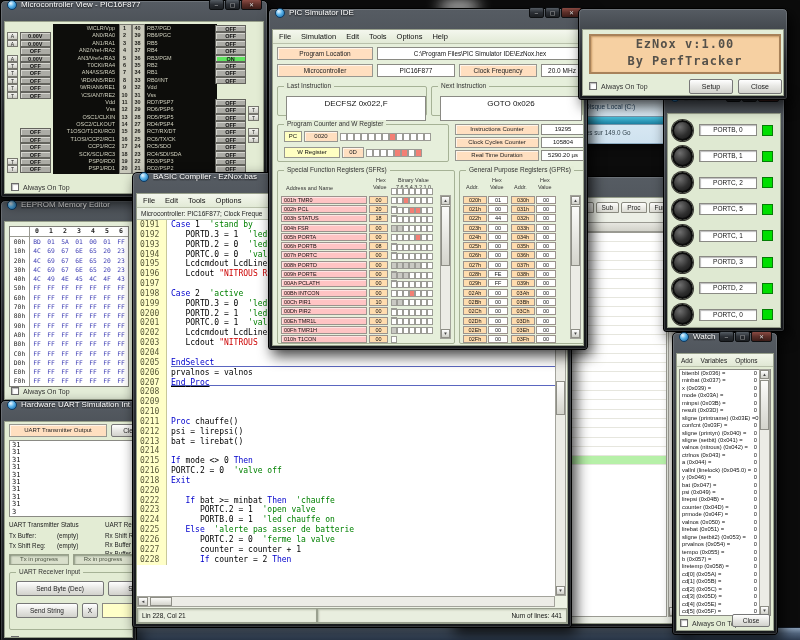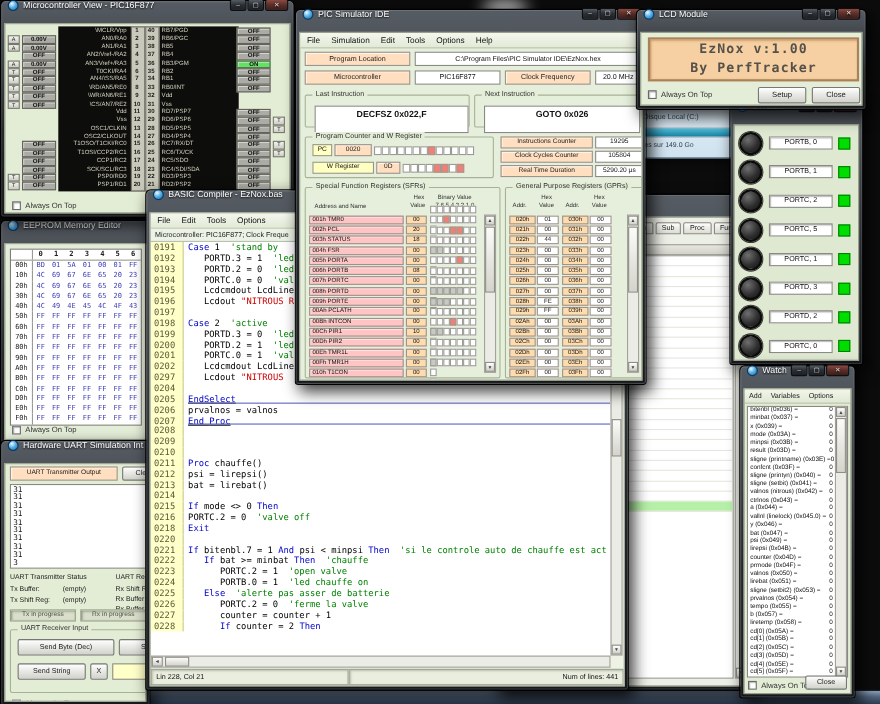--- a/index.html
+++ b/index.html
@@ -53,21 +53,21 @@
 #ide .client{background:#E6EFDB}
 .menubar{position:absolute;left:0;right:0;top:0;height:14px;display:flex;align-items:center;padding-left:6px;font-size:7.5px;color:#111;background:linear-gradient(#F4F7EE,#E2EAD6);border-bottom:1px solid #b9c1ab}
 #ide-r1l{left:4px;top:17px;width:96px;height:13px;font-size:6.5px;line-height:11px;position:absolute}
 #ide-r1f{left:104px;top:17px;width:206px;height:13px;font-size:6.3px;line-height:11px;position:absolute}
 #ide-r2l{left:4px;top:34px;width:96px;height:13px;font-size:6.5px;line-height:11px;position:absolute}
 #ide-r2f{left:104px;top:34px;width:78px;height:13px;font-size:6.5px;line-height:11px;position:absolute}
 #ide-r2l2{left:186px;top:34px;width:78px;height:13px;font-size:6.5px;line-height:11px;position:absolute}
 #ide-r2f2{left:268px;top:34px;width:42px;height:13px;font-size:6.5px;line-height:11px;position:absolute}
 #g-last{left:4px;top:56px;width:150px;height:30px}
 #g-next{left:158px;top:56px;width:152px;height:30px}
-.instr{position:absolute;left:8px;top:9px;right:0;height:25px;font-weight:bold;font-size:8px;line-height:13px}
+.instr{position:absolute;left:8px;top:9px;right:0;height:25px;font-weight:normal;font-size:8px;line-height:13px}
 #g-pcw{left:4px;top:94px;width:172px;height:38px}
 .pcrow{position:absolute;display:flex;align-items:center;gap:2px;font-size:6.5px}
 .ylab{background:#FFFFC2;border:1px solid #979790;text-align:center}
 #ctrs{position:absolute;left:182px;top:94px;width:130px}
 .ctr{display:flex;margin-bottom:2px}
 .ctr .peach{width:84px;height:11px;font-size:6px;line-height:9px}
 .ctr .fieldw{width:44px;height:11px;font-size:6px;line-height:9px;margin-left:2px}
 #g-sfr{left:4px;top:140px;width:178px;height:174px}
 #g-gpr{left:186px;top:140px;width:126px;height:174px}
 .colhead{position:absolute;font-size:5.5px;color:#333;white-space:nowrap}
@@ -1094,21 +1094,21 @@
           <span class="bc-ln">0201</span>
           <span class="bc-codetxt">   PORTC.0 = 1  <span class="cmt">'val</span></span>
         </div>
 
         <div class="bc-row">
           <span class="bc-ln">0202</span>
           <span class="bc-codetxt">   Lcdcmdout LcdLine</span>
         </div>
 
         <div class="bc-row">
-          <span class="bc-ln">0297</span>
+          <span class="bc-ln">0203</span>
           <span class="bc-codetxt">   Lcdout <span class="str">"NITROUS</span></span>
         </div>
 
         <div class="bc-row">
           <span class="bc-ln">0204</span>
           <span class="bc-codetxt"></span>
         </div>
 
         <div class="bc-row rule">
           <span class="bc-ln">0205</span>
@@ -1175,24 +1175,20 @@
           <span class="bc-ln">0218</span>
           <span class="bc-codetxt"><span class="kw">Exit</span></span>
         </div>
 
 
         <div class="bc-row">
           <span class="bc-ln">0220</span>
           <span class="bc-codetxt"></span>
         </div>
 
-        <div class="bc-row">
-          <span class="bc-ln">0221</span>
-          <span class="bc-codetxt"><span class="kw">If</span> bitenbl.7 = 1 <span class="kw">And</span> psi &lt; minpsi <span class="kw">Then</span>  <span class="cmt">'si le controle auto de chauffe est act</span></span>
-        </div>
 
         <div class="bc-row">
           <span class="bc-ln">0222</span>
           <span class="bc-codetxt">   <span class="kw">If</span> bat &gt;= minbat <span class="kw">Then</span>  <span class="cmt">'chauffe</span></span>
         </div>
 
         <div class="bc-row">
           <span class="bc-ln">0223</span>
           <span class="bc-codetxt">      PORTC.2 = 1  <span class="cmt">'open valve</span></span>
         </div>
@@ -1543,29 +1539,20 @@
       <div class="vsb" style="top:24px;bottom:4px;right:3px">
         <div class="sar">▲</div>
         <div class="sth" style="top:10px;height:60px"></div>
         <div class="sar" style="position:absolute;bottom:0;left:0;right:0">▼</div>
       </div>
     </div>
   </div>
 </div>
 
 <div class="win" id="lcd">
-  <div class="titlebar">
-    <span class="appicon"></span>
-    <span class="title-text">LCD Module</span>
-    <span class="winbtns">
-      <span class="wbtn">–</span>
-      <span class="wbtn">▢</span>
-      <span class="wbtn close">✕</span>
-    </span>
-  </div>
   <div class="client">
     <div id="lcd-panel">
       <div> EzNox v:1.00 </div>
       <div>By PerfTracker</div>
     </div>
     <div class="chkrow">
         <span class="chk"></span>
         <span>Always On Top</span>
       </div>
     <div class="btn" id="lcd-setup">Setup</div>

